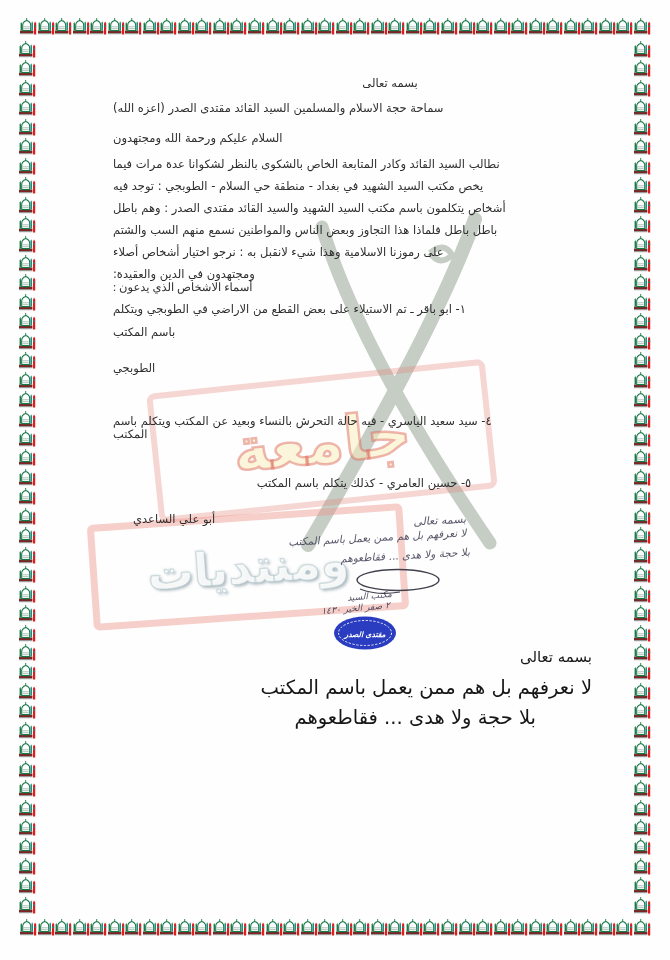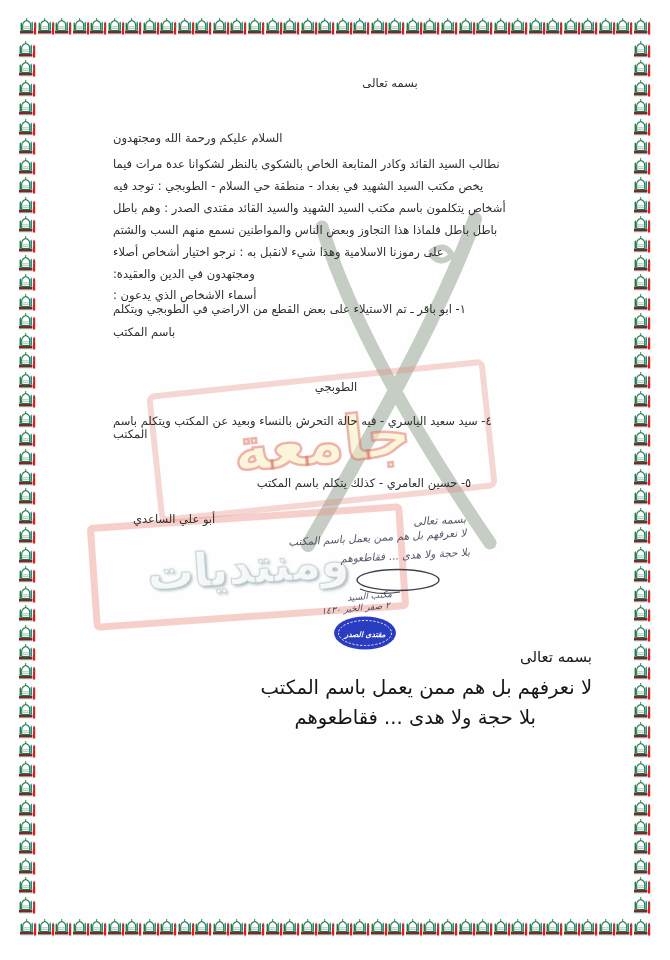--- a/index.html
+++ b/index.html
@@ -569,34 +569,35 @@
       <span class="wm-word-upper">جامعة</span>
     </div>
     <div class="wm-box-lower">
       <span class="wm-word-lower">ومنتديات</span>
     </div>
   </div>
 
   <div class="content">
 
     <div class="line ac" style="left:330px;top:76px;width:120px;">بسمه تعالى</div>
+    <div class="line al" style="top:101px;">سماحة حجة الاسلام والمسلمين السيد القائد مقتدى الصدر (اعزه الله)</div>
     <div class="line al" style="top:131px;">السلام عليكم ورحمة الله ومجتهدون</div>
 
     <div class="line al" style="top:157px;">نطالب السيد القائد وكادر المتابعة الخاص بالشكوى بالنظر لشكوانا عدة مرات فيما</div>
     <div class="line al" style="top:179px;">يخص مكتب السيد الشهيد في بغداد - منطقة حي السلام - الطوبجي : توجد فيه</div>
     <div class="line al" style="top:223px;">باطل باطل فلماذا هذا التجاوز وبعض الناس والمواطنين نسمع منهم السب والشتم</div>
     <div class="line al" style="top:201px;">أشخاص يتكلمون باسم مكتب السيد الشهيد والسيد القائد مقتدى الصدر : وهم باطل</div>
     <div class="line al" style="top:245px;">على رموزنا الاسلامية وهذا شيء لانقبل به : نرجو اختيار أشخاص أصلاء</div>
     <div class="line al" style="top:267px;">ومجتهدون في الدين والعقيدة:</div>
 
-    <div class="line al" style="top:288px;">أسماء الاشخاص الذي يدعون :</div>
+    <div class="line al" style="top:280px;font-family:Liberation Serif, serif;">أسماء الاشخاص الذي يدعون :</div>
 
     <div class="line al" style="top:302px;">١- ابو باقر ـ تم الاستيلاء على بعض القطع من الاراضي في الطوبجي ويتكلم</div>
     <div class="line al" style="top:325px;">باسم المكتب</div>
-    <div class="line al" style="top:380px;text-align:center;">الطوبجي</div>
+    <div class="line al" style="top:361px;">الطوبجي</div>
     <div class="line al" style="top:414px;">٤- سيد سعيد الياسري - فيه حالة التحرش بالنساء وبعيد عن المكتب ويتكلم باسم</div>
     <div class="line al" style="top:427px;font-family:Liberation Serif, serif;">المكتب</div>
     <div class="line ac" style="top:476px;left:141px;">٥- حسين العامري - كذلك يتكلم باسم المكتب</div>
 
     <div class="line al" style="top:512px;left:133px;width:220px;">أبو علي الساعدي</div>
 
     <div class="hw hw-sm" style="right:203px;top:514px;font-size:11px;">بسمه تعالى</div>
     <div class="hw hw-sm" style="right:203px;top:531px;">لا نعرفهم بل هم ممن يعمل باسم المكتب</div>
     <div class="hw hw-sm" style="right:199px;top:549px;">بلا حجة ولا هدى ... فقاطعوهم</div>
 

